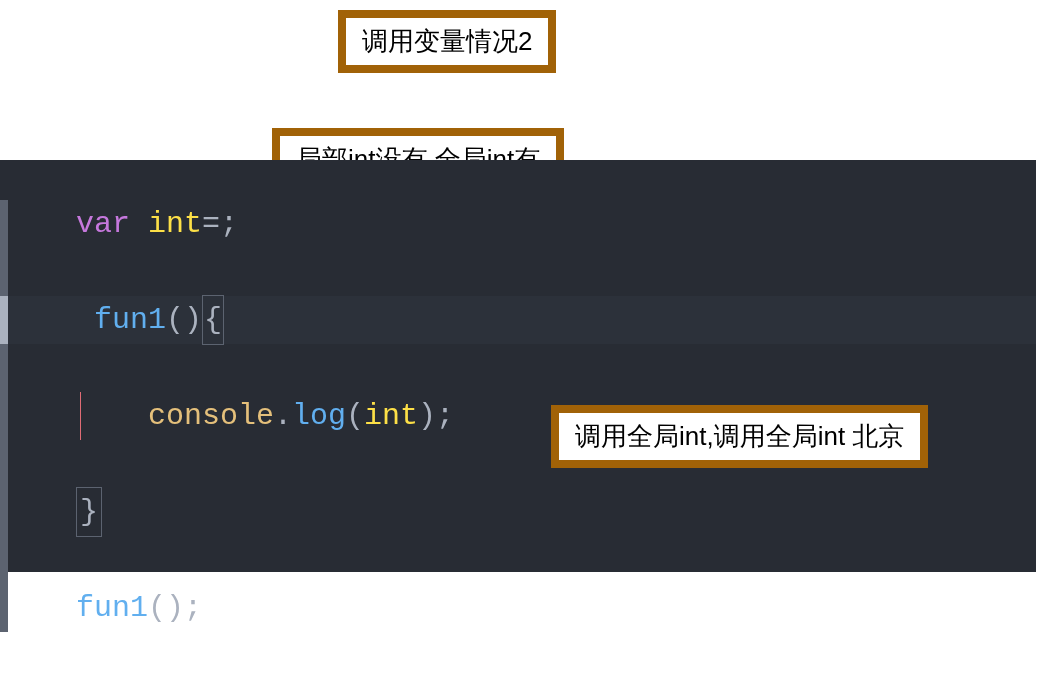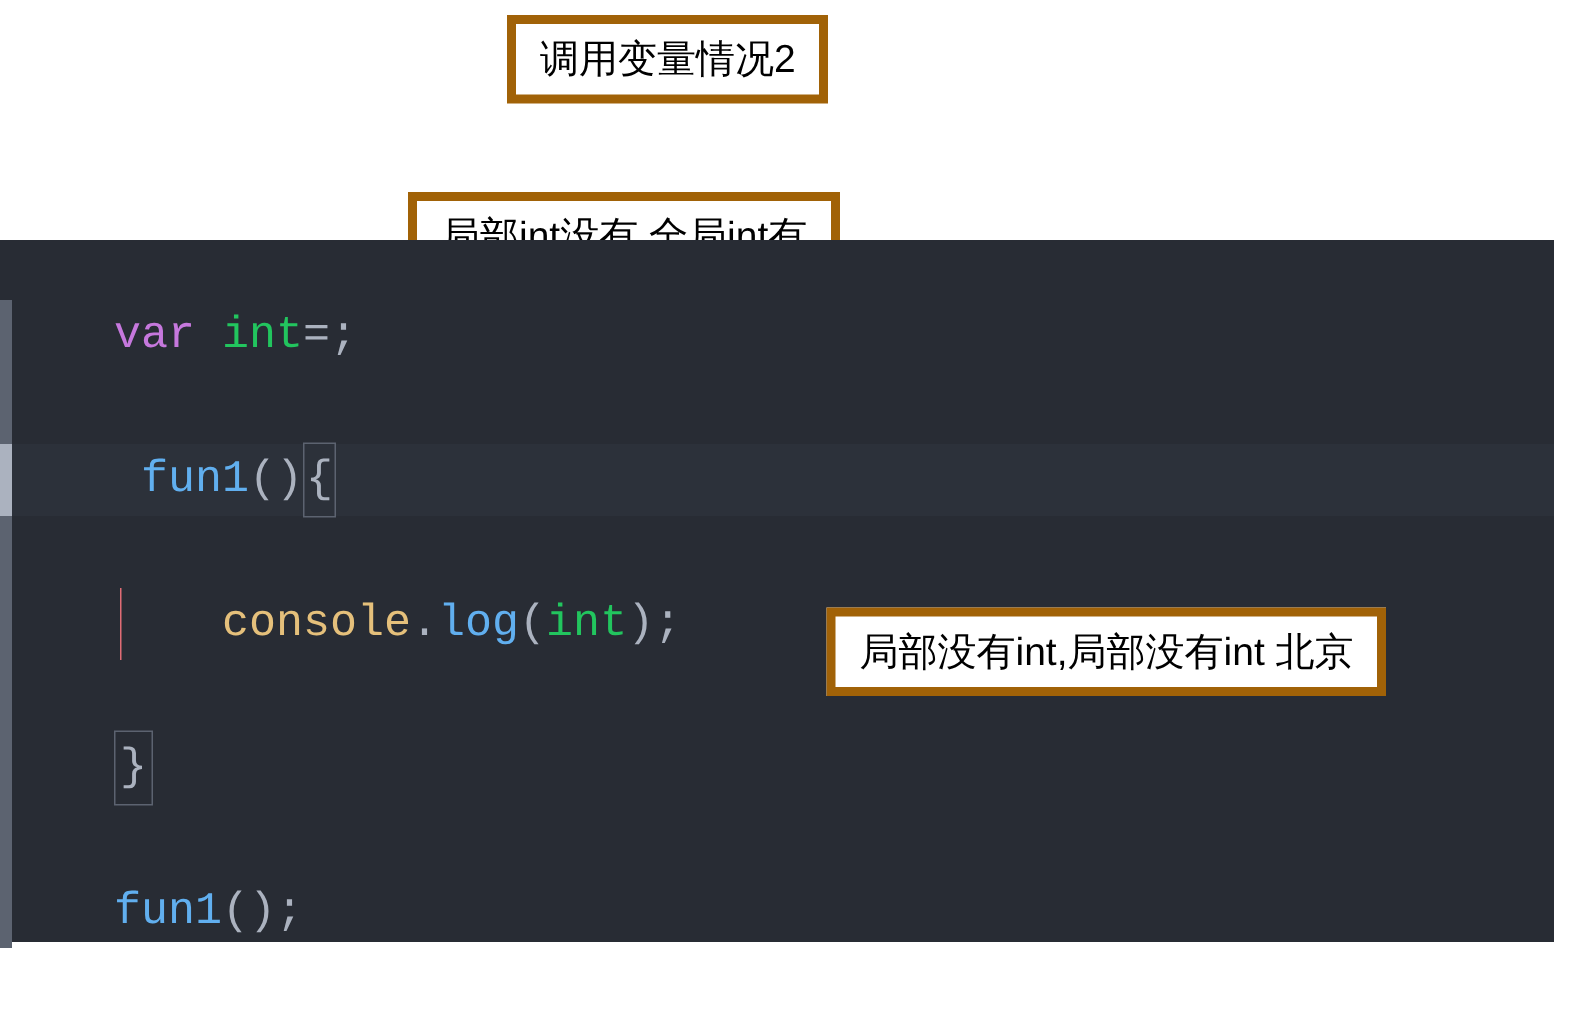--- a/index.html
+++ b/index.html
@@ -10,21 +10,21 @@
     body {
       width: 1056px;
       height: 680px;
       background: #ffffff;
       font-family: "Microsoft YaHei", "SimSun", sans-serif;
       position: relative;
     }
     .annotation-box {
       position: absolute;
       background: #ffffff;
-      border: 6px solid #a16207;
+      border: 8px solid #a16207;
       padding: 6px 16px;
       font-size: 26px;
       color: #000000;
       white-space: nowrap;
     }
     .annotation-1 {
       top: 10px;
       left: 338px;
     }
     .annotation-2 {
@@ -35,21 +35,21 @@
     .annotation-3 {
       top: 405px;
       left: 551px;
       z-index: 10;
     }
     .code-block {
       position: absolute;
       top: 160px;
       left: 0;
       width: 1036px;
-      height: 468px;
+      height: 412px;
       background: #282c34;
       padding: 40px 0 0 0;
       font-family: "Consolas", "Courier New", monospace;
       font-size: 30px;
       line-height: 1.6;
     }
     .code-line {
       padding-left: 76px;
       height: 48px;
       display: flex;
@@ -72,21 +72,21 @@
       left: 0;
       top: 0;
       bottom: 0;
       width: 8px;
       background: #abb2bf;
     }
     .kw {
       color: #c678dd;
     }
     .var-name {
-      color: #22c55e;
+      color: #fde047;
     }
     .op {
       color: #abb2bf;
     }
     .string {
       color: #98c379;
     }
     .fn-kw {
       color: #c678dd;
     }
@@ -173,13 +173,13 @@
   <div class="code-line">
     <span class="gutter-mark"></span>
   </div>
   <div class="code-line">
     <span class="gutter-mark"></span>
     <span class="fn-name">fun1</span>
     <span class="paren">();</span>
   </div>
 </div>
 
-<div class="annotation-box annotation-3">局部没有int,局部没有int 北京</div>
+<div class="annotation-box annotation-3">调用全局int,调用全局int 北京</div>
 
 </body></html>

